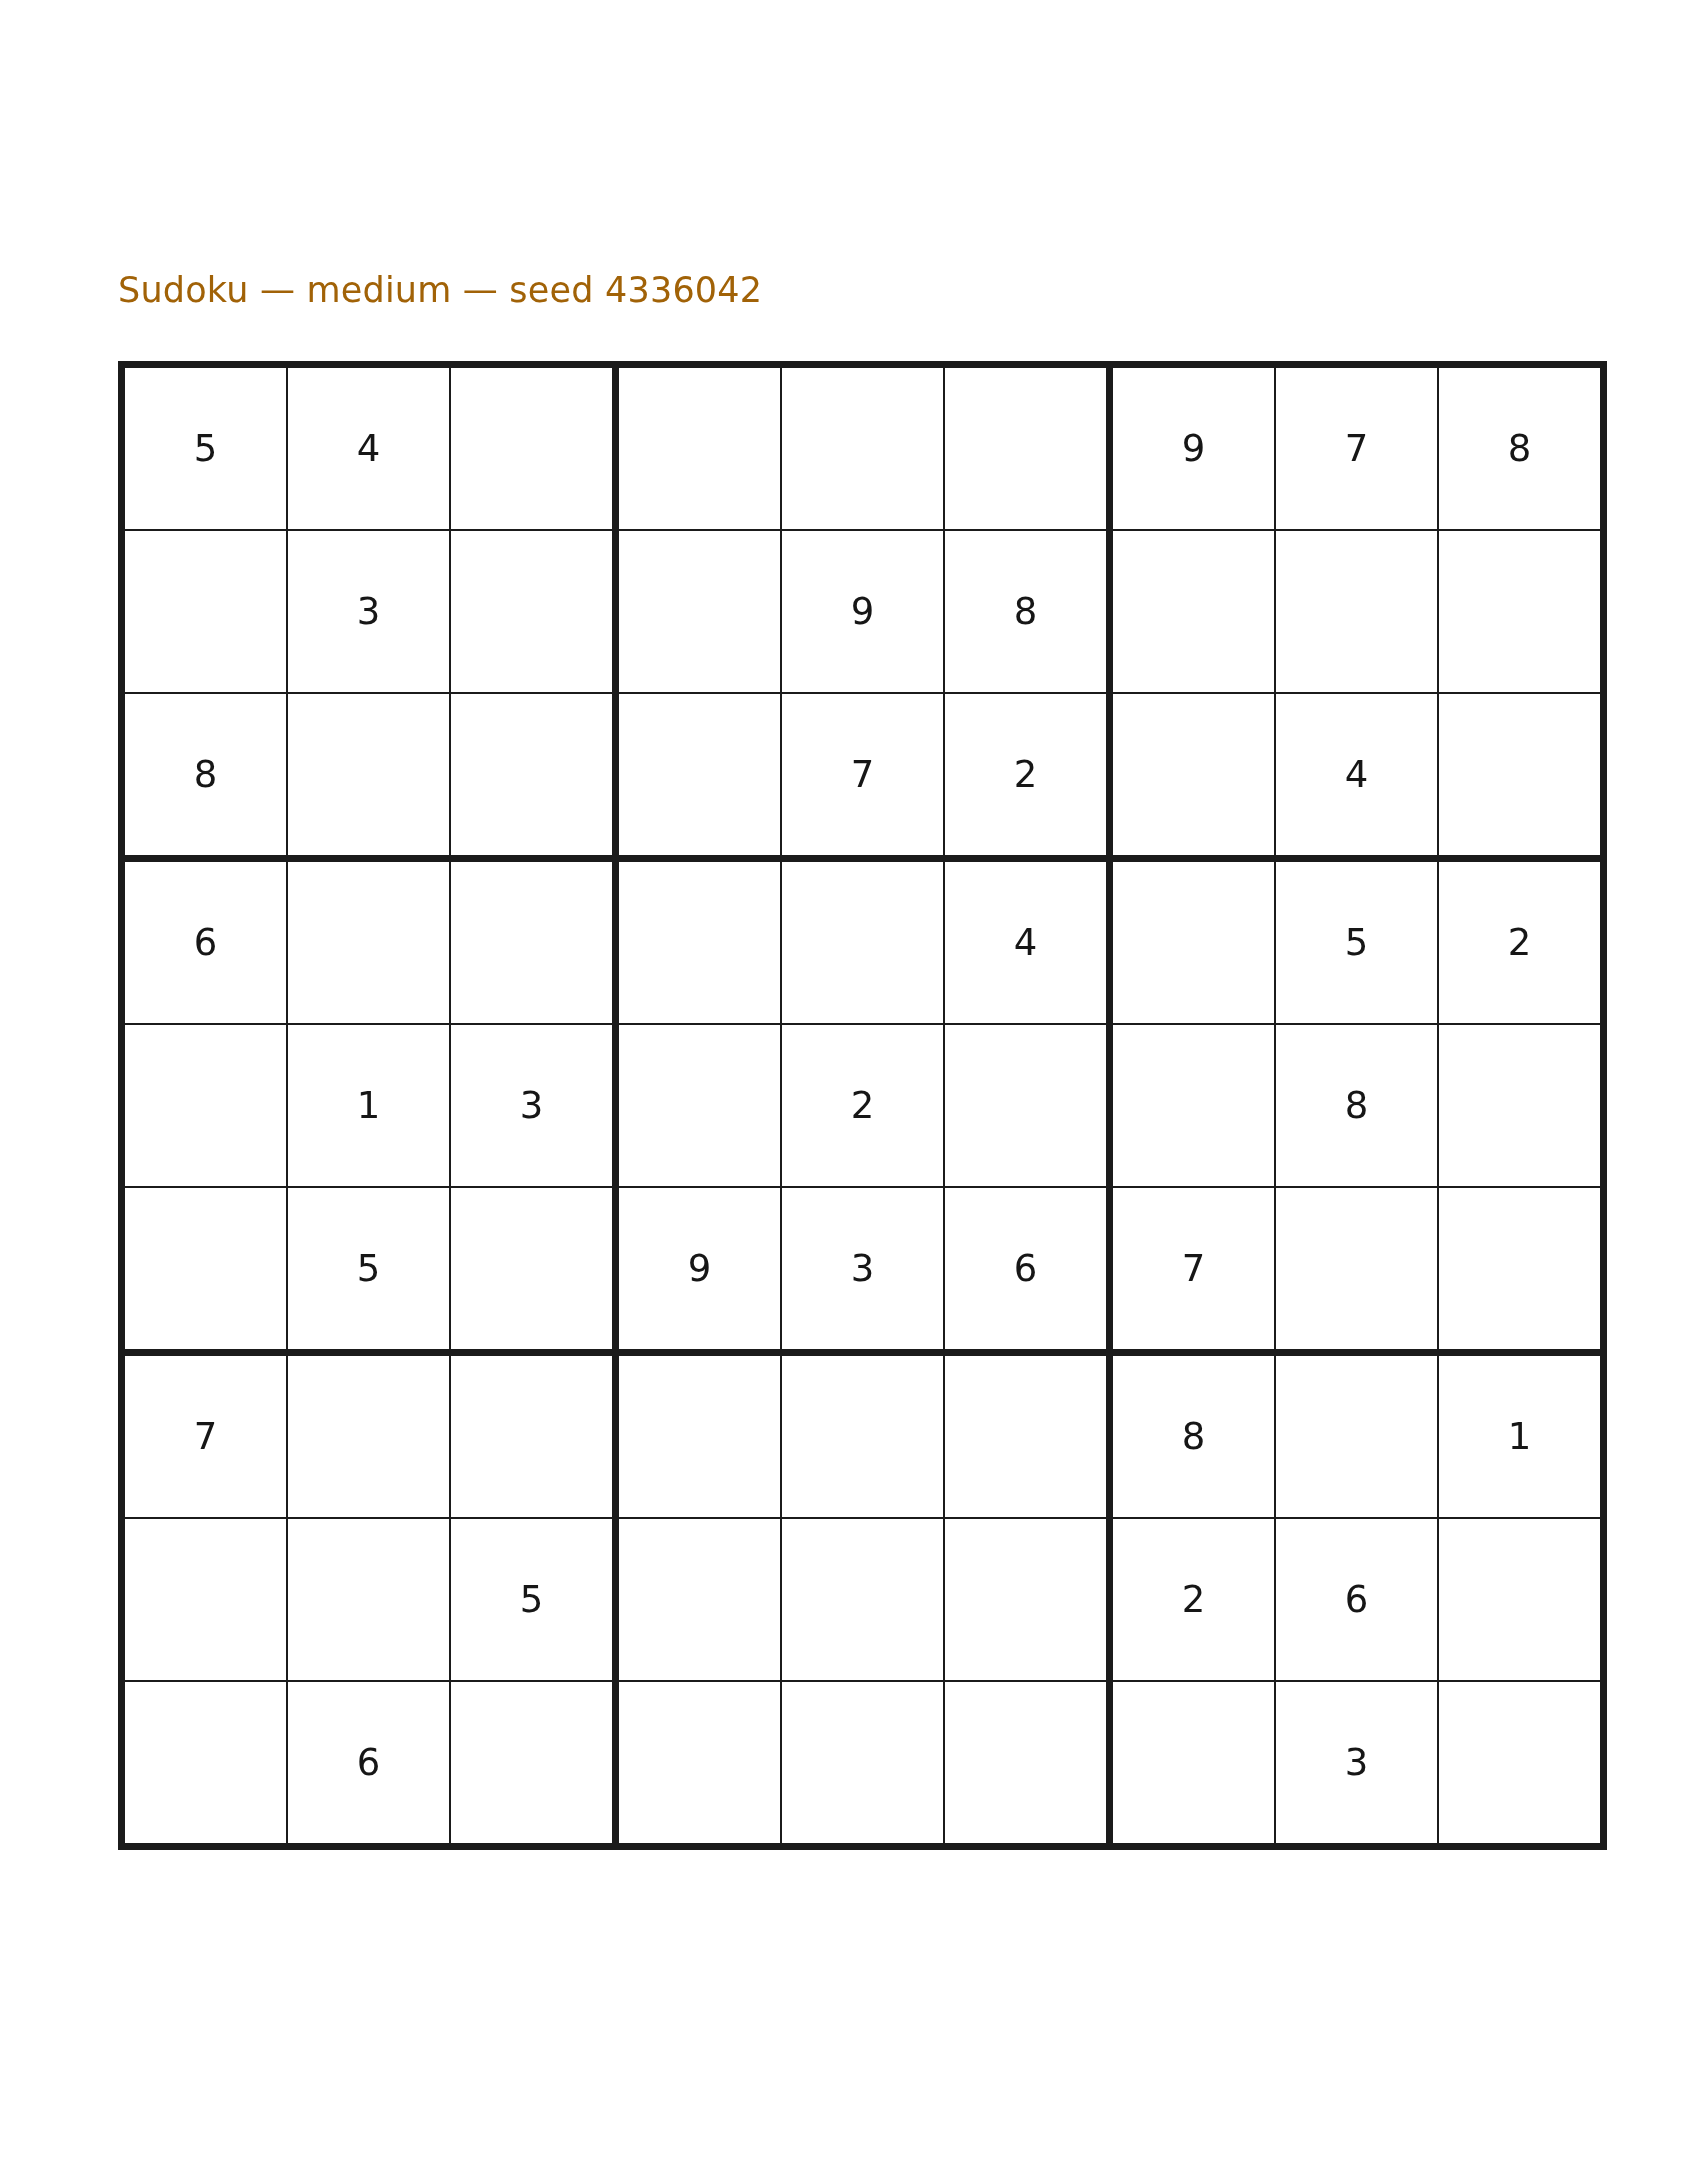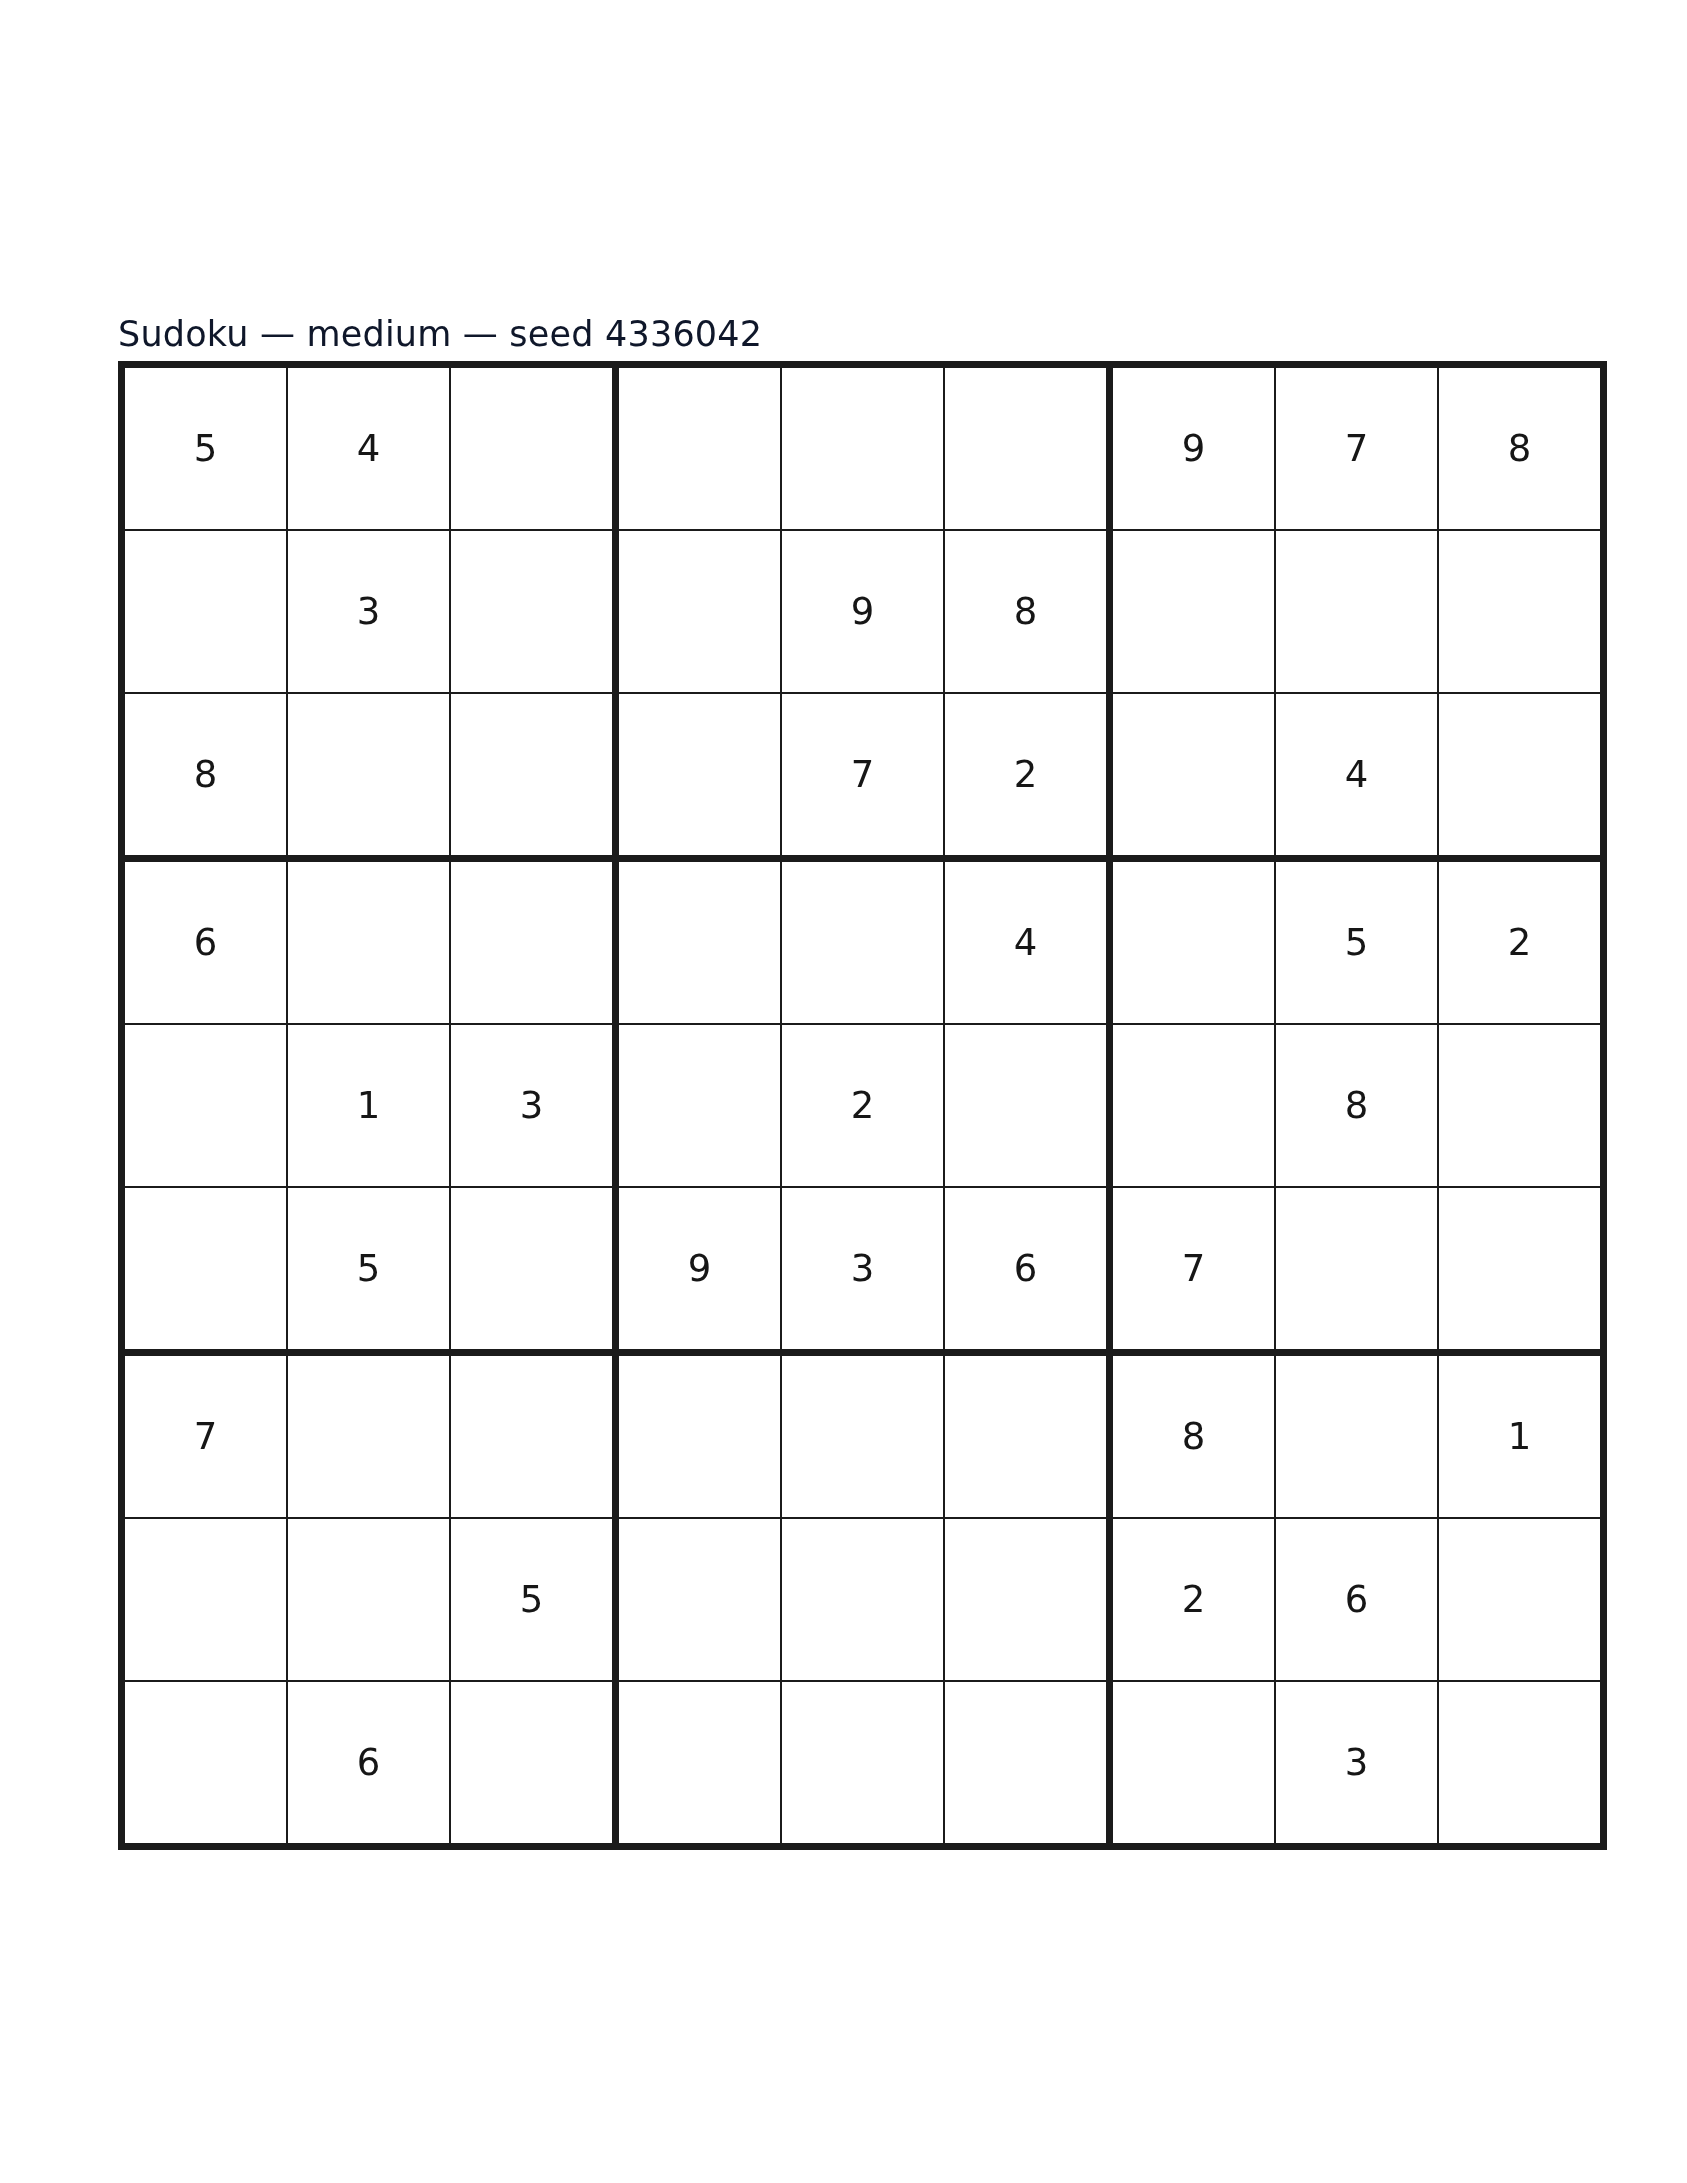--- a/index.html
+++ b/index.html
@@ -19,25 +19,24 @@
     left: 0;
     top: 0;
     width: 1687px;
     height: 2183px;
   }
   .title {
     position: absolute;
     left: 118px;
     top: 270px;
     font-size: 35px;
-    color: #0f172a;
+    color: #a16207;
     font-weight: 400;
     letter-spacing: 0.2px;
     white-space: nowrap;
-    margin-top: 44px;
   }
   .board-wrap {
     position: absolute;
     left: 118px;
     top: 361px;
     width: 1445px;
     height: 1445px;
   }
   table.sudoku {
     border-collapse: collapse;

